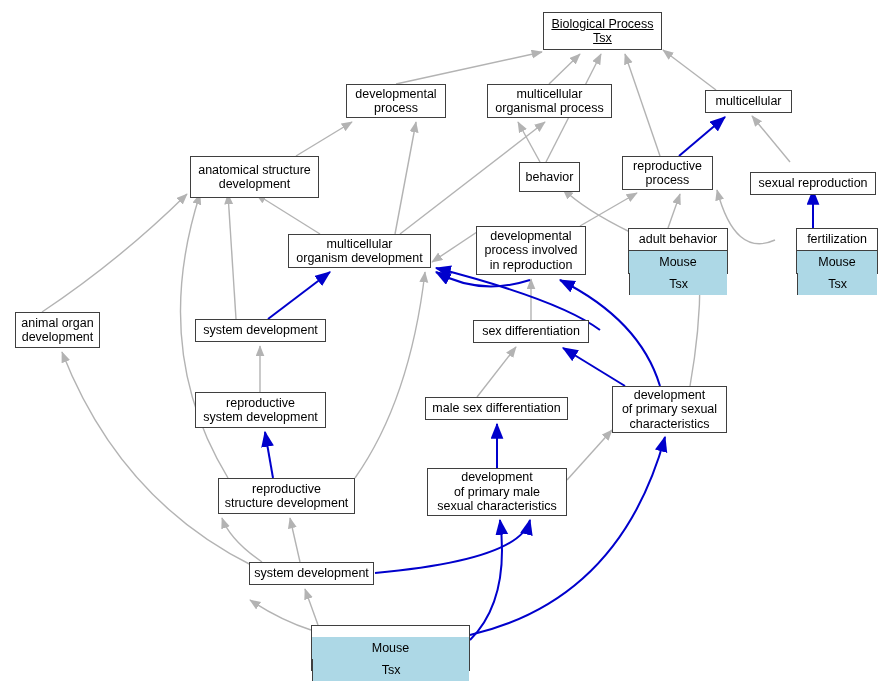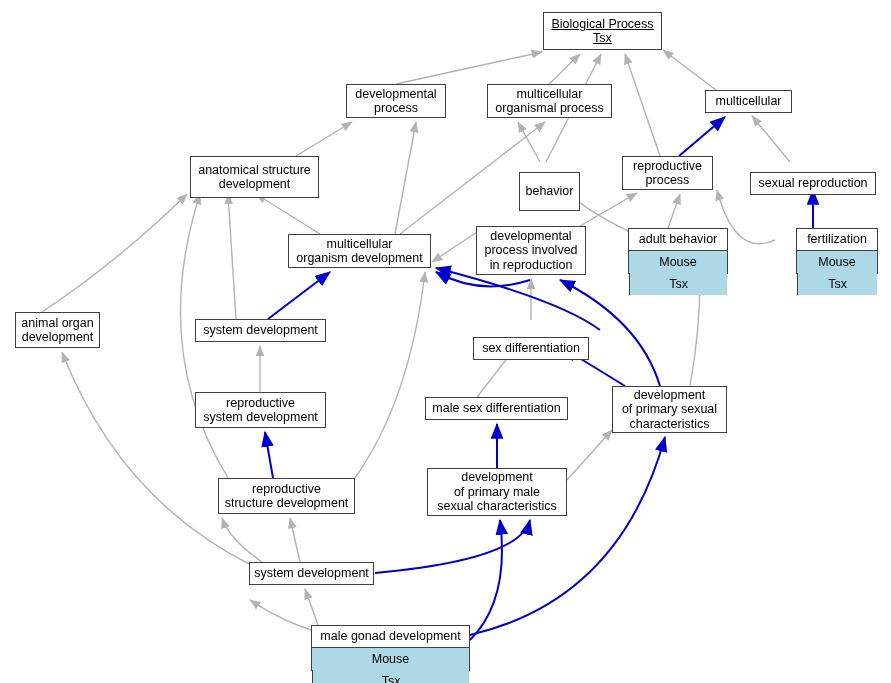--- a/index.html
+++ b/index.html
@@ -160,21 +160,21 @@
         <div class="title">multicellular
 organismal process</div>
       </div>
       <div class="node" style="left: 705px; top: 90px; width: 87px; height: 23px;">
         <div class="title">multicellular</div>
       </div>
       <div class="node" style="left: 190px; top: 156px; width: 129px; height: 42px;">
         <div class="title">anatomical structure
 development</div>
       </div>
-      <div class="node" style="left: 519px; top: 172px; width: 61px; height: 39px;">
+      <div class="node" style="left: 519px; top: 162px; width: 61px; height: 30px;">
         <div class="title">behavior</div>
       </div>
       <div class="node" style="left: 622px; top: 156px; width: 91px; height: 34px;">
         <div class="title">reproductive
 process</div>
       </div>
       <div class="node" style="left: 750px; top: 172px; width: 126px; height: 23px;">
         <div class="title">sexual reproduction</div>
       </div>
       <div class="node" style="left: 288px; top: 234px; width: 143px; height: 34px;">
@@ -200,21 +200,21 @@
           <div class="species-cell">Tsx</div>
         </div>
       </div>
       <div class="node" style="left: 15px; top: 312px; width: 85px; height: 36px;">
         <div class="title">animal organ
 development</div>
       </div>
       <div class="node" style="left: 195px; top: 319px; width: 131px; height: 23px;">
         <div class="title">system development</div>
       </div>
-      <div class="node" style="left: 473px; top: 320px; width: 116px; height: 23px; margin-top: 17px;">
+      <div class="node" style="left: 473px; top: 320px; width: 116px; height: 23px;">
         <div class="title">sex differentiation</div>
       </div>
       <div class="node" style="left: 612px; top: 386px; width: 115px; height: 47px;">
         <div class="title">development
 of primary sexual
 characteristics</div>
       </div>
       <div class="node" style="left: 195px; top: 392px; width: 131px; height: 36px;">
         <div class="title">reproductive
 system development</div>
@@ -228,20 +228,19 @@
 sexual characteristics</div>
       </div>
       <div class="node" style="left: 218px; top: 478px; width: 137px; height: 36px;">
         <div class="title">reproductive
 structure development</div>
       </div>
       <div class="node" style="left: 249px; top: 562px; width: 125px; height: 23px;">
         <div class="title">system development</div>
       </div>
       <div class="node has-species" style="left: 311px; top: 625px; width: 159px; height: 46px;">
-        <div class="title">male gonad development</div>
         <div class="species-row">
           <div class="species-cell">Mouse</div>
           <div class="species-cell">Tsx</div>
         </div>
       </div>
     </div>
 </div>
 
 </body></html>

